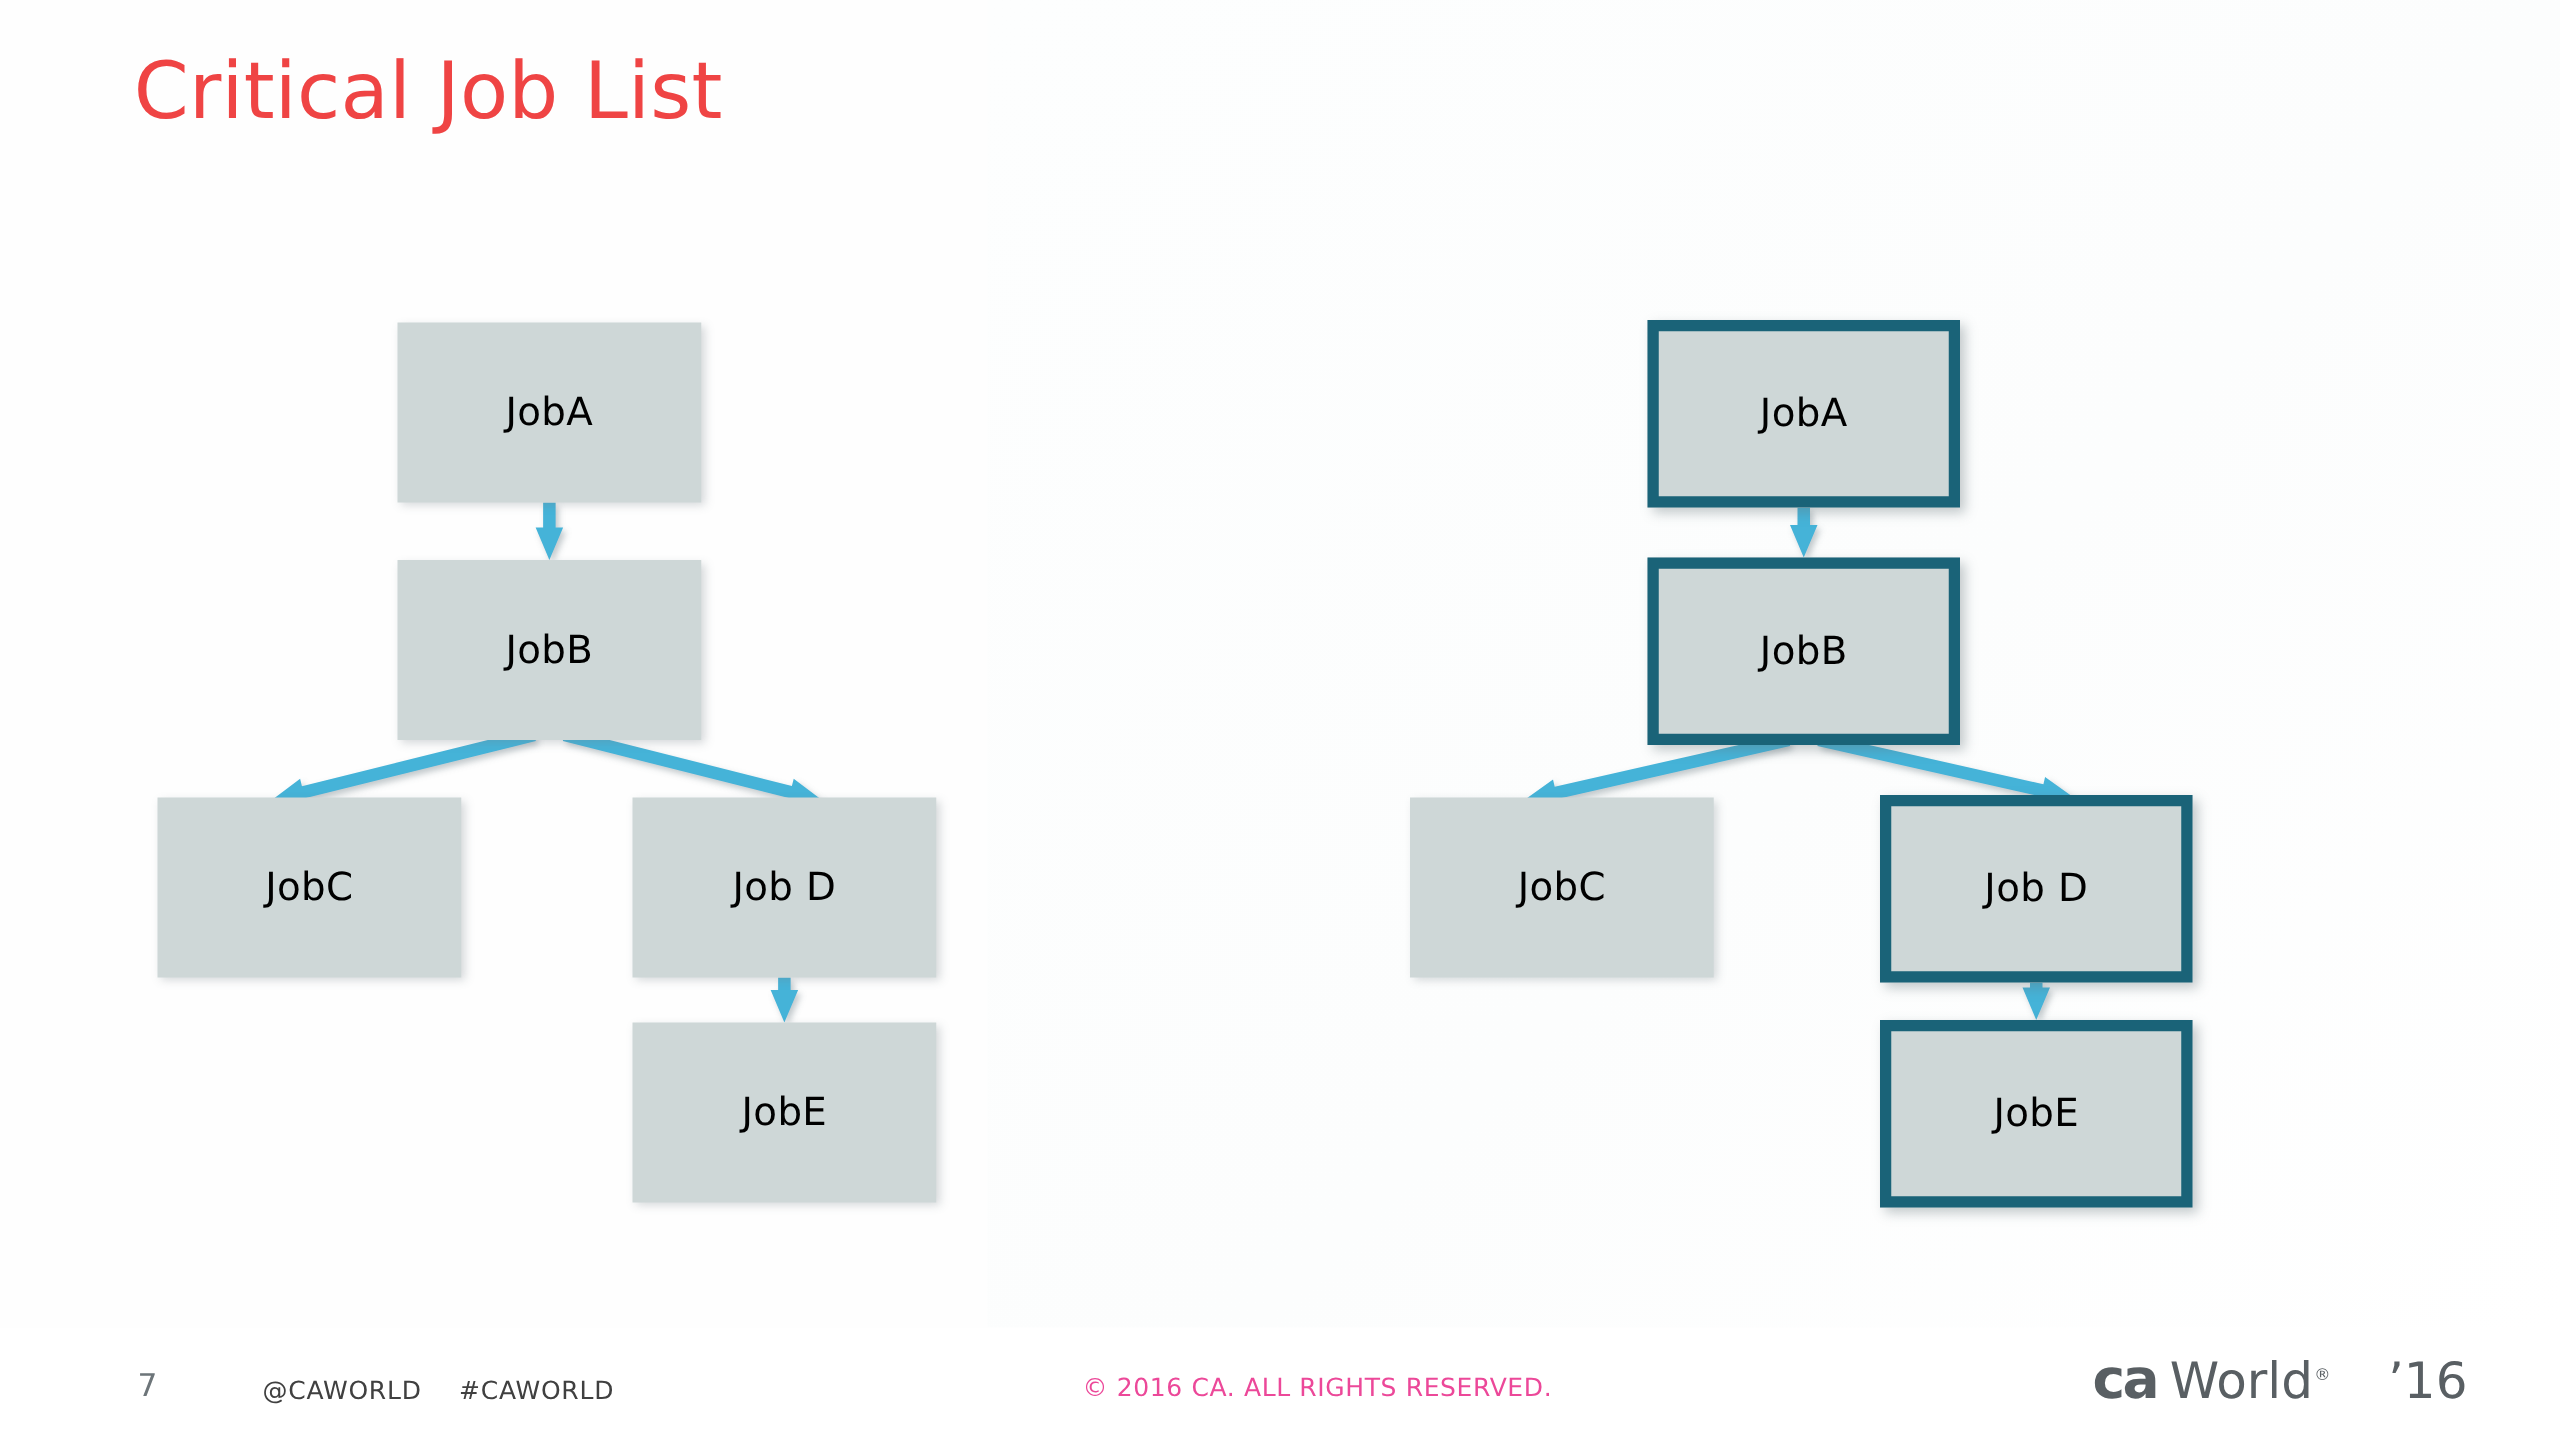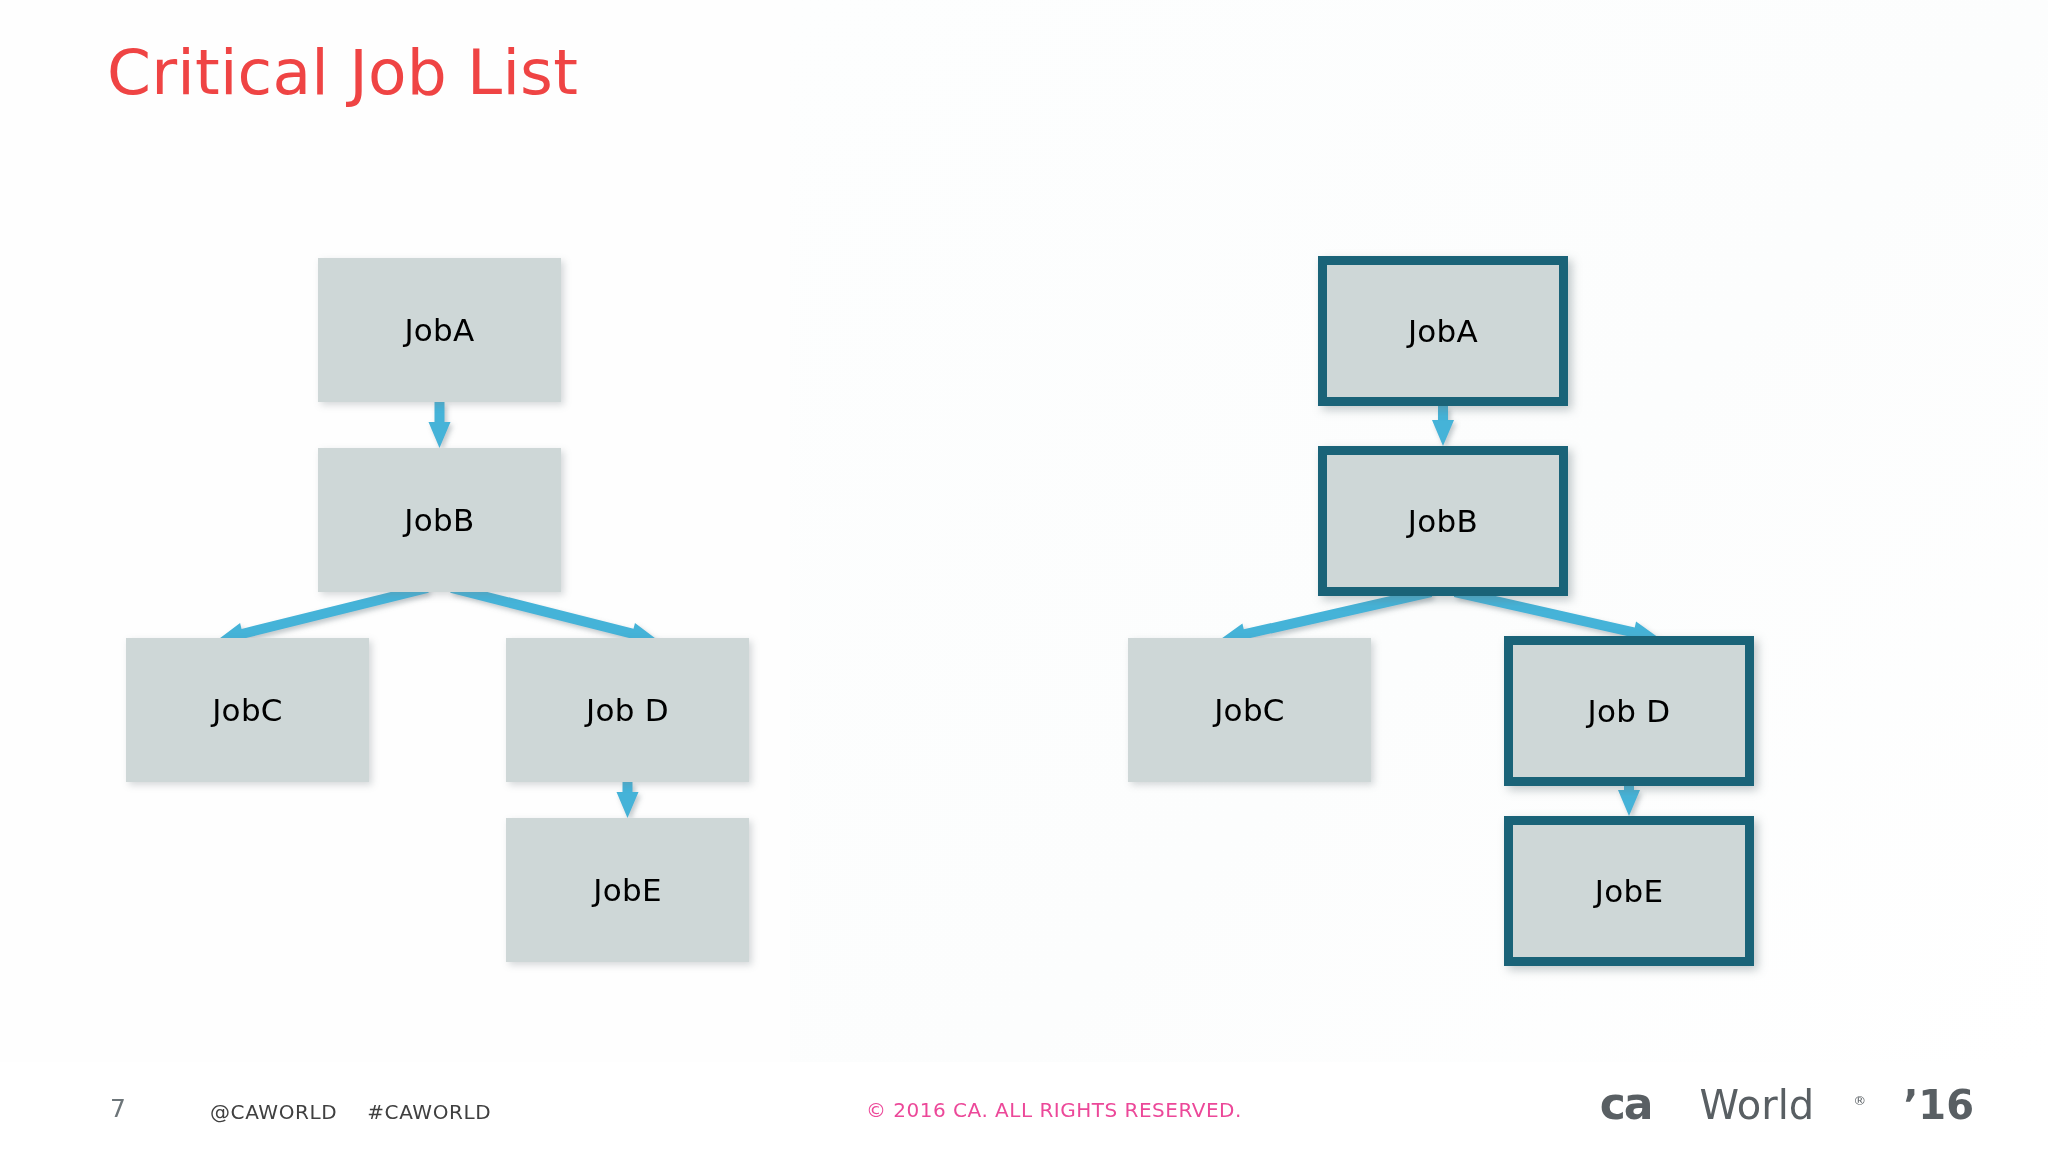--- a/index.html
+++ b/index.html
@@ -114,21 +114,20 @@
     white-space: nowrap;
   }
   .footer-logo {
     position: absolute;
     right: 74px;
     top: 1082px;
     display: flex;
     align-items: baseline;
     color: #595f63;
     white-space: nowrap;
-    gap: 38px;
   }
   .footer-logo .ca-mark {
     font-size: 44px;
     font-weight: bold;
     letter-spacing: -2px;
     line-height: 1;
   }
   .footer-logo .world-word {
     font-size: 40px;
     font-weight: 400;
@@ -138,22 +137,23 @@
   }
   .footer-logo .reg-mark {
     font-size: 13px;
     vertical-align: super;
     position: relative;
     top: -14px;
     left: 1px;
   }
   .footer-logo .year {
     font-size: 40px;
-    font-weight: bold;
+    font-weight: normal;
     line-height: 1;
+    margin-left: 47px;
   }
 </style>
 </head>
 <body>
 
 <div class="bg-panel-2"></div>
 <div class="bg-panel"></div>
 
 <div class="slide-title">Critical Job List</div>
 

